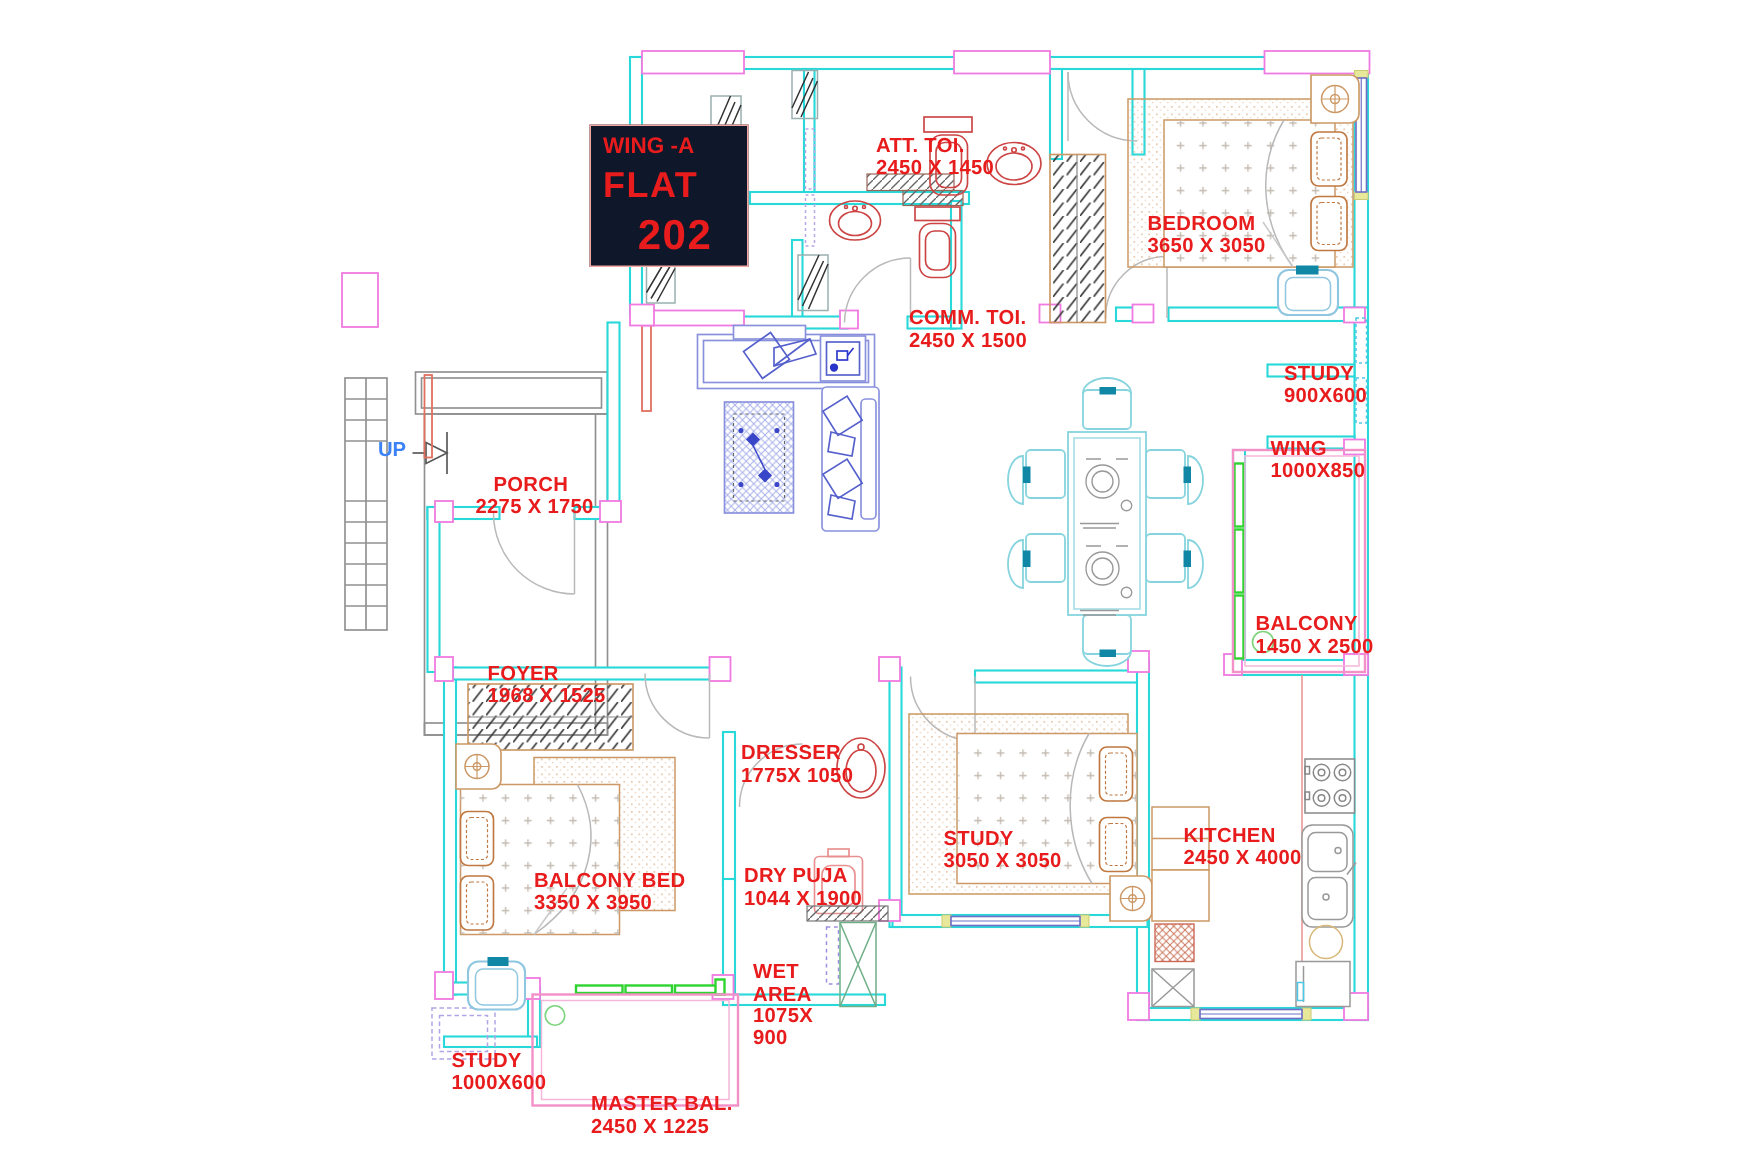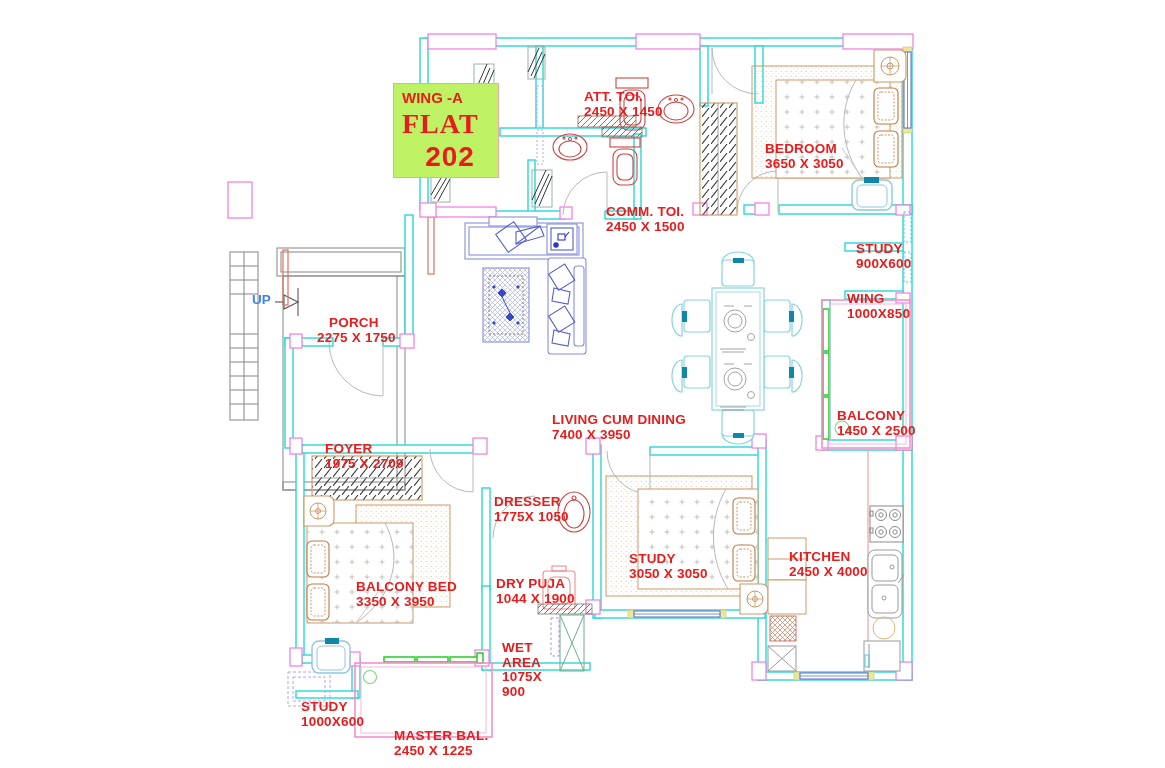--- a/index.html
+++ b/index.html
@@ -3,24 +3,24 @@
 <meta charset="utf-8">
 <style>
   html,body{margin:0;padding:0;background:#ffffff;}
   #stage{position:relative;width:1165px;height:768px;background:#ffffff;overflow:hidden;
          font-family:"Liberation Sans", sans-serif;}
   #plan-svg{position:absolute;left:0;top:0;}
   .room-label{position:absolute;color:#e81c1c;font-weight:bold;
               font-size:13.5px;line-height:14.5px;letter-spacing:.2px;white-space:pre-line;margin-top:36px;}
   .room-label .ln{display:block;}
   #title-block{position:absolute;left:393px;top:83px;width:106px;height:95px;
-               border:1.5px solid #f0a8a0;background:#bef264;box-sizing:border-box;
+               border:1.5px solid #f0a8a0;background:#0f172a;box-sizing:border-box;
                padding:4px 0 0 8px;color:#e81c1c;}
   #title-wing{font-size:15px;font-weight:bold;line-height:20px;}
-  #title-flat{font-size:28px;font-weight:bold;line-height:32px;letter-spacing:1px;font-family:Liberation Serif, serif;}
+  #title-flat{font-size:24px;font-weight:bold;line-height:32px;letter-spacing:1px;}
   #title-num{font-size:28px;font-weight:bold;line-height:34px;letter-spacing:1px;text-align:center;}
   #up-label{position:absolute;left:252px;top:292px;color:#3b82f6;font-weight:bold;font-size:13.5px;}
   #wet-label{width:58px;}
 </style>
 </head>
 <body>
 
 <div id="stage">
 
 <svg id="plan-svg" width="1165" height="768" viewBox="0 0 1165 768" xmlns="http://www.w3.org/2000/svg">
@@ -460,22 +460,21 @@
 
 <div id="up-label">UP</div>
 
 <div class="room-label" style="left:584px;top:54px"><span class="ln">ATT. TOI.</span><span class="ln">2450 X 1450</span></div>
 <div class="room-label" style="left:606px;top:169px"><span class="ln">COMM. TOI.</span><span class="ln">2450 X 1500</span></div>
 <div class="room-label" style="left:765px;top:106px"><span class="ln">BEDROOM</span><span class="ln">3650 X 3050</span></div>
 <div class="room-label" style="left:856px;top:206px"><span class="ln">STUDY</span><span class="ln">900X600</span></div>
 <div class="room-label" style="left:847px;top:256px"><span class="ln">WING</span><span class="ln">1000X850</span></div>
 <div class="room-label" style="left:837px;top:373px"><span class="ln">BALCONY</span><span class="ln">1450 X 2500</span></div>
 <div class="room-label" style="left:317px;top:280px"><span class="ln" style="padding-left:12px">PORCH</span><span class="ln">2275 X 1750</span></div>
-<div class="room-label" style="left:552px;top:377px"><span class="ln">LIVING CUM DINING</span><span class="ln">7400 X 3950</span></div>
-<div class="room-label" style="left:325px;top:406px"><span class="ln">FOYER</span><span class="ln">1975 X 2709</span></div>
+<div class="room-label" style="left:325px;top:406px"><span class="ln">FOYER</span><span class="ln">1968 X 1525</span></div>
 <div class="room-label" style="left:494px;top:459px"><span class="ln">DRESSER</span><span class="ln">1775X 1050</span></div>
 <div class="room-label" style="left:356px;top:544px"><span class="ln">BALCONY BED</span><span class="ln">3350 X 3950</span></div>
 <div class="room-label" style="left:496px;top:541px"><span class="ln">DRY PUJA</span><span class="ln">1044 X 1900</span></div>
 <div class="room-label" style="left:629px;top:516px"><span class="ln">STUDY</span><span class="ln">3050 X 3050</span></div>
 <div class="room-label" style="left:789px;top:514px"><span class="ln">KITCHEN</span><span class="ln">2450 X 4000</span></div>
 <div class="room-label" id="wet-label" style="left:502px;top:605px"><span>WET AREA</span> <span>1075X 900</span></div>
 <div class="room-label" style="left:301px;top:664px"><span class="ln">STUDY</span><span class="ln">1000X600</span></div>
 <div class="room-label" style="left:394px;top:693px"><span class="ln">MASTER BAL.</span><span class="ln">2450 X 1225</span></div>
 
 </div>

